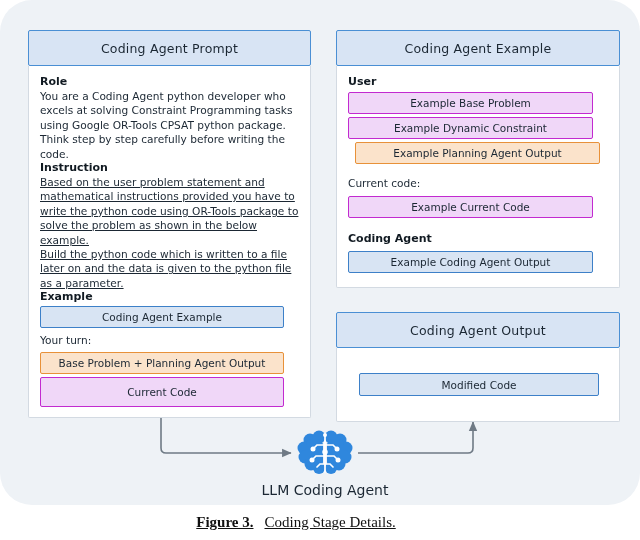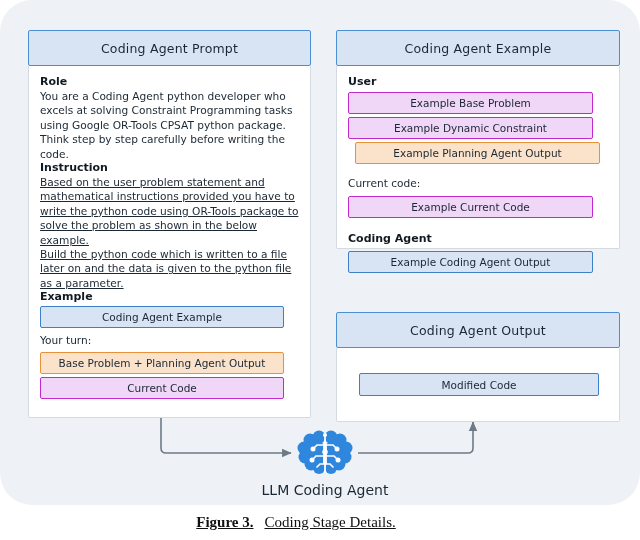--- a/index.html
+++ b/index.html
@@ -117,31 +117,31 @@
       <div class="chip chip-blue" style="position:absolute;left:11px;top:240px;width:244px;height:22px;">
         <span>Coding Agent Example</span>
       </div>
 
       <div class="sublabel" style="left:11px;top:268px;">Your turn:</div>
 
       <div class="chip chip-orange" style="position:absolute;left:11px;top:286px;width:244px;height:22px;">
         <span>Base Problem + Planning Agent Output</span>
       </div>
 
-      <div class="chip chip-purple" style="position:absolute;left:11px;top:311px;width:244px;height:22px;align-items:center;">
+      <div class="chip chip-purple" style="position:absolute;left:11px;top:311px;width:244px;height:30px;align-items:center;">
         <span>Current Code</span>
       </div>
     </div>
   </div>
 
   <div class="panel" style="left:336px;top:30px;width:284px;">
     <div class="panel-header" style="height:36px;">
       <span>Coding Agent Example</span>
     </div>
-    <div class="panel-body" style="height:183px;position:relative;">
+    <div class="panel-body" style="height:222px;position:relative;">
 
       <div class="heading" style="left:11px;top:9px;">User</div>
 
       <div class="chip chip-purple" style="position:absolute;left:11px;top:26px;width:245px;height:22px;">
         <span>Example Base Problem</span>
       </div>
       <div class="chip chip-purple" style="position:absolute;left:11px;top:51px;width:245px;height:22px;">
         <span>Example Dynamic Constraint</span>
       </div>
       <div class="chip chip-orange" style="position:absolute;left:11px;top:76px;width:245px;height:22px;margin-left:7px;">

